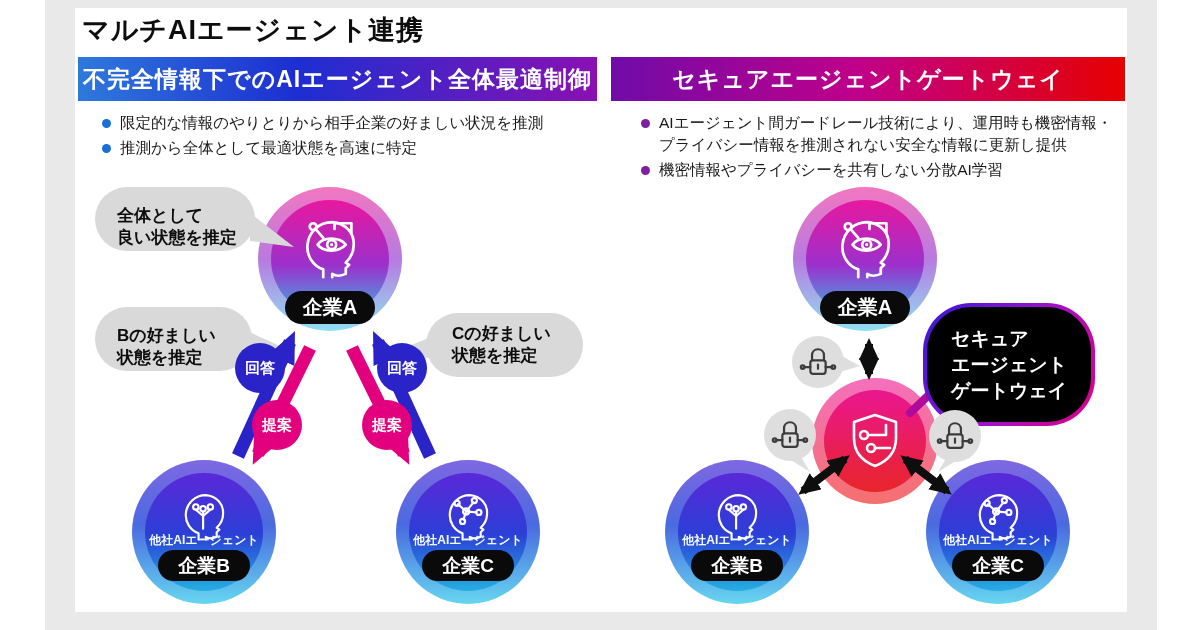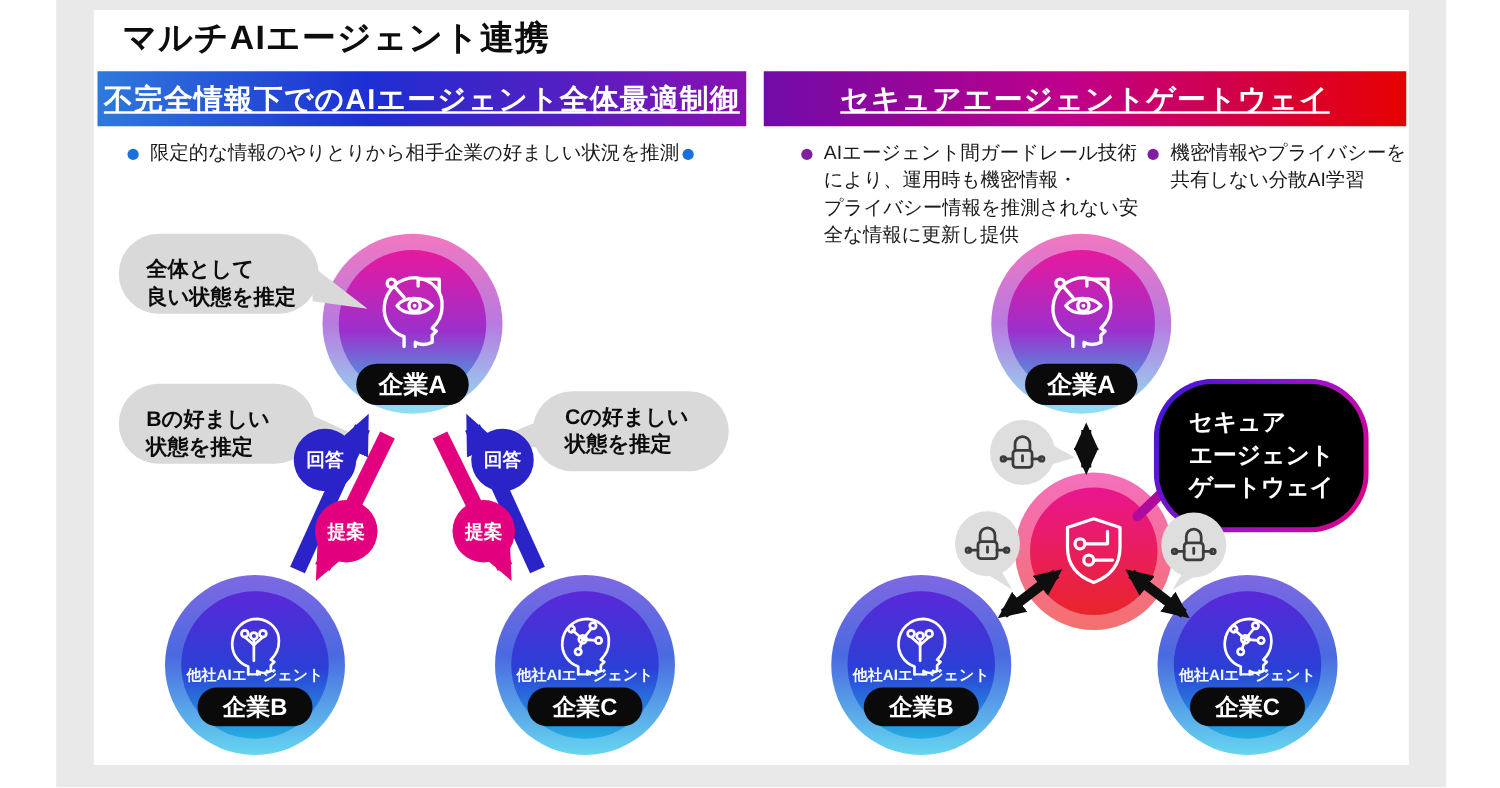--- a/index.html
+++ b/index.html
@@ -5,29 +5,29 @@
   * { box-sizing: border-box; }
   html,body { margin:0; padding:0; }
   body {
     width:1200px; height:630px; position:relative; overflow:hidden;
     background:#ffffff;
     font-family:"Liberation Sans","DejaVu Sans",sans-serif;
   }
   .frame { position:absolute; left:45px; top:0; width:1112px; height:630px; background:#e9e9e9; }
   .card  { position:absolute; left:75px; top:8px; width:1052px; height:604px; background:#ffffff; }
 
-  .title { position:absolute; left:98px; top:12px; margin:0; font-size:27px; font-weight:800;
+  .title { position:absolute; left:82px; top:12px; margin:0; font-size:27px; font-weight:800;
            color:#0d0d0d; letter-spacing:1px; z-index:5; }
 
   .hdr { position:absolute; top:57px; height:44px; display:flex; align-items:center; justify-content:center;
-         color:#fff; font-weight:bold; font-size:23px; letter-spacing:1px; z-index:5;text-decoration:underline; }
+         color:#fff; font-weight:bold; font-size:23px; letter-spacing:1px; z-index:5; }
   .hdr-left  { left:78px;  width:519px; background:linear-gradient(90deg,#2e79dc 0%,#1d2ed2 42%,#8a10b2 100%); }
   .hdr-right { left:611px; width:514px; background:linear-gradient(90deg,#700ba8 0%,#c0008a 48%,#e60000 100%); }
 
-  .bullets { position:absolute; z-index:5; display:flex; gap:3px; }
+  .bullets { position:absolute; z-index:5; display:flex; flex-direction:column; gap:3px; }
   .bullets-left  { left:102px; top:112px; width:486px; }
   .bullets-right { left:641px; top:112px; width:488px; }
   .b-item { display:flex; gap:9px; }
   .b-dot  { width:9px; height:9px; border-radius:50%; margin-top:7px; flex:0 0 9px; }
   .bullets-left  .b-dot { background:#1a6fd8; }
   .bullets-right .b-dot { background:#7d1fa0; }
   .b-text { font-size:15.5px; line-height:22px; color:#1a1a1a; white-space:pre-line; }
 
   .circle { position:absolute; width:144px; height:144px; border-radius:50%; z-index:10; }
   .circle .inner { position:absolute; left:13px; top:13px; right:13px; bottom:13px; border-radius:50%; }
@@ -82,20 +82,21 @@
   <div class="hdr hdr-left">不完全情報下でのAIエージェント全体最適制御</div>
   <div class="hdr hdr-right">セキュアエージェントゲートウェイ</div>
 
   <div class="bullets bullets-left">
     <div class="b-item">
       <span class="b-dot"></span>
       <span class="b-text">限定的な情報のやりとりから相手企業の好ましい状況を推測</span>
     </div>
     <div class="b-item">
       <span class="b-dot"></span>
+      <span class="b-text">推測から全体として最適状態を高速に特定</span>
     </div>
   </div>
 
   <div class="bullets bullets-right">
     <div class="b-item">
       <span class="b-dot"></span>
       <span class="b-text">AIエージェント間ガードレール技術により、運用時も機密情報・
 プライバシー情報を推測されない安全な情報に更新し提供</span>
     </div>
     <div class="b-item">

